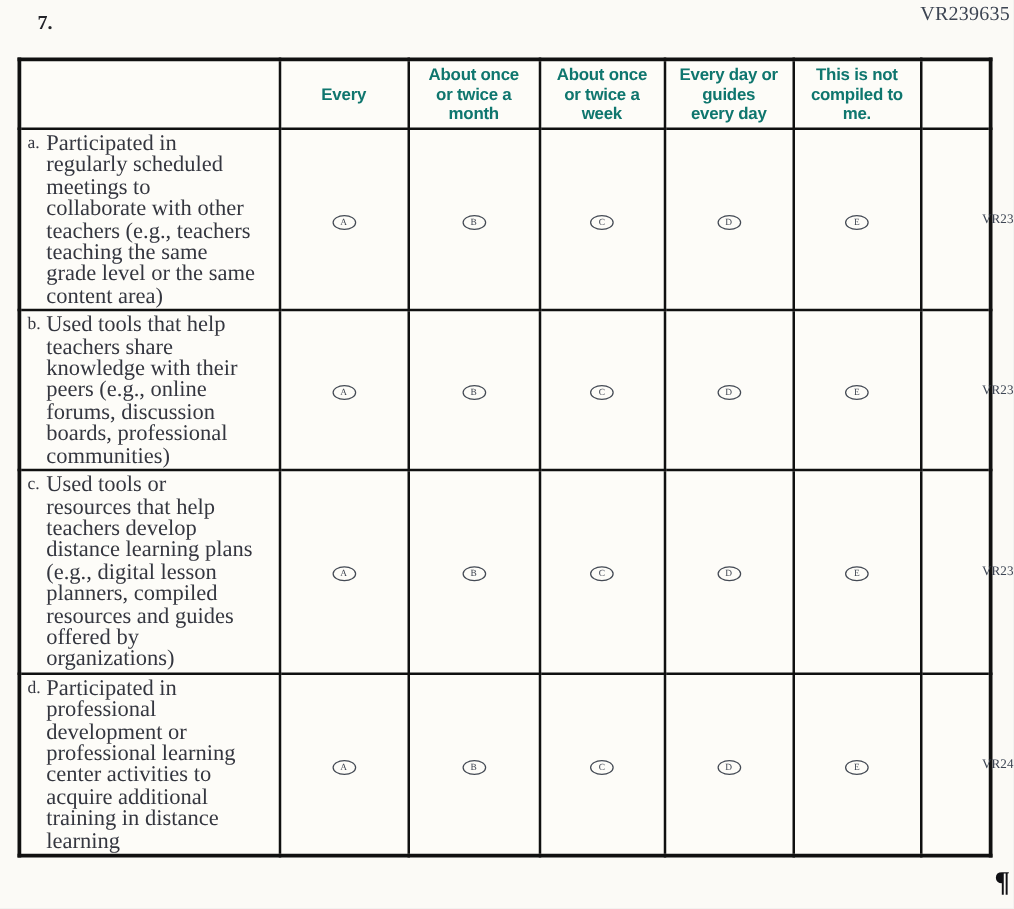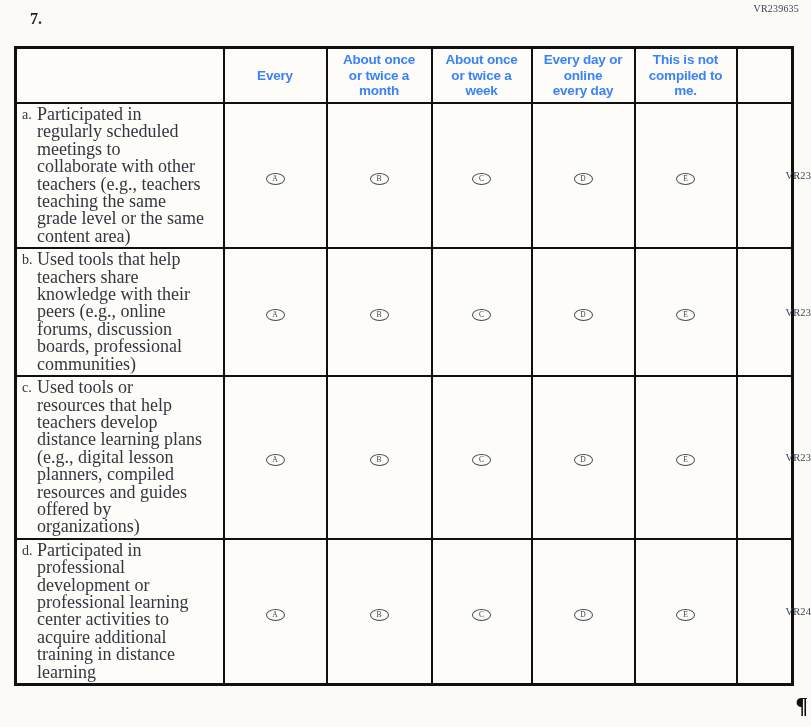--- a/index.html
+++ b/index.html
@@ -8,22 +8,22 @@
     position: relative;
     width: 811px;
     height: 727px;
     background: #fbfaf6;
     font-family: "Liberation Serif", serif;
     overflow: hidden;
   }
   .vr-top {
     position: absolute;
     top: 3px;
-    right: 12px;
-    font-size: 10px;
+    right: 3px;
+    font-size: 16px;
     color: #3d4553;
     letter-spacing: 0.2px;
   }
   .question {
     display: flex;
     margin: 9px 20px 0 30px;
     font-size: 16px;
     line-height: 19.5px;
     color: #23242a;
   }
@@ -49,21 +49,21 @@
   thead th {
     border-bottom: 6px double #101010;
     height: 56px;
     vertical-align: middle;
     text-align: center;
     font-family: "Liberation Sans", sans-serif;
     font-weight: bold;
     font-size: 13.5px;
     line-height: 15.5px;
     letter-spacing: -0.2px;
-    color: #3b82f6;
+    color: #0f766e;
     white-space: pre-line;
   }
   td.item {
     vertical-align: top;
     padding: 2px 2px 2px 0;
   }
   .item-inner { display: flex; }
   .item-letter {
     flex: 0 0 20px;
     padding-left: 5px;
@@ -140,21 +140,21 @@
       <tr>
         <th></th>
         <th>Every</th>
         <th>About once
 or twice a
 month</th>
         <th>About once
 or twice a
 week</th>
         <th>Every day or
-online
+guides
 every day</th>
         <th>This is not
 compiled to
 me.</th>
         <th></th>
       </tr>
     </thead>
     <tbody>
       <tr class="row-a">
         <td class="item">

